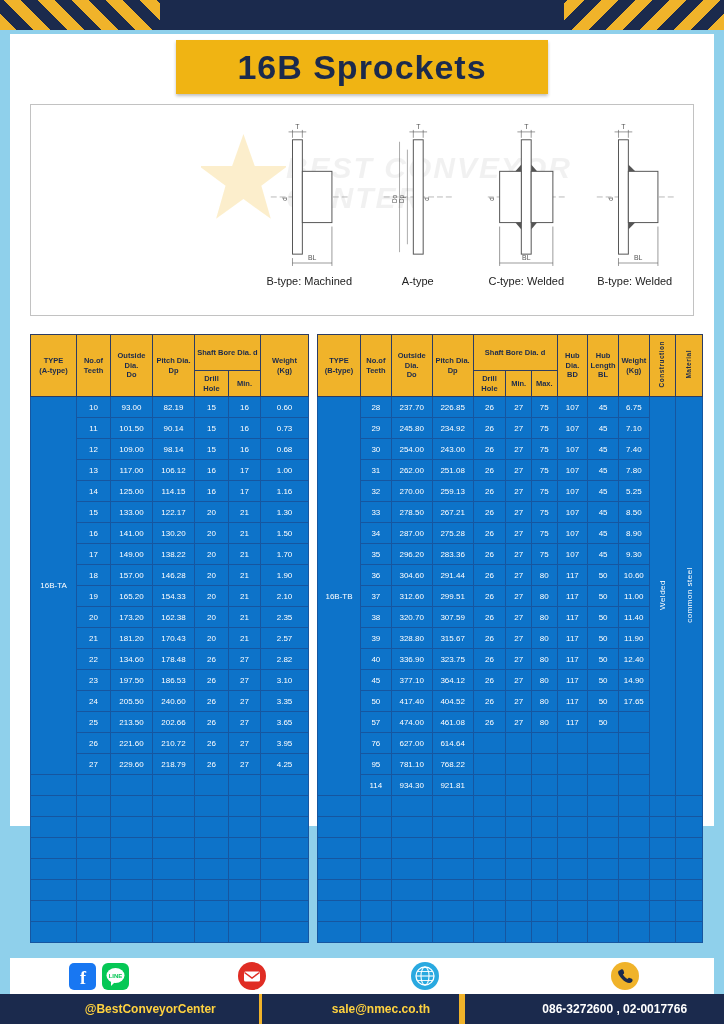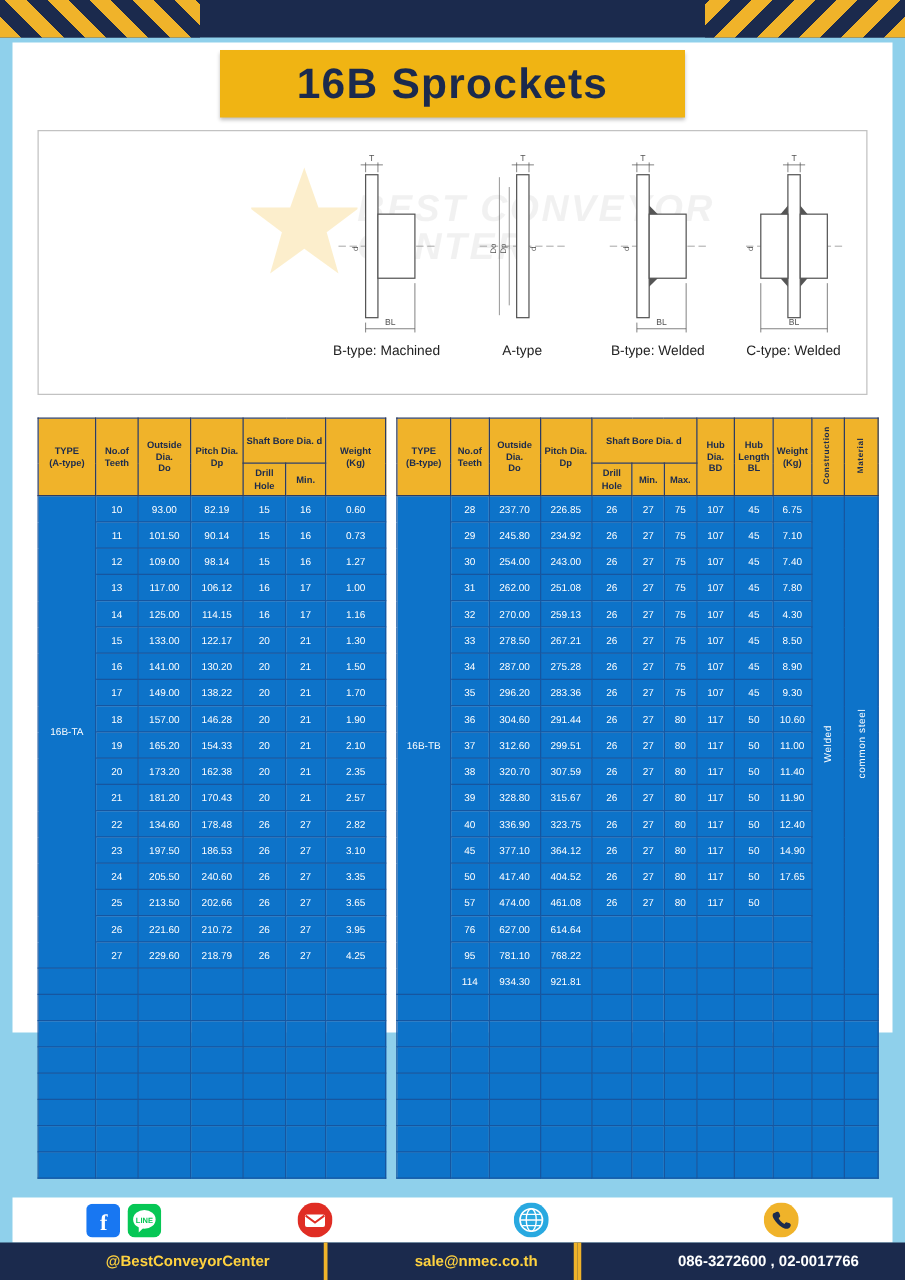--- a/index.html
+++ b/index.html
@@ -124,40 +124,20 @@
           <line x1="58" y1="18" x2="58" y2="10" stroke="#555" stroke-width="0.6"></line>
           <line x1="44" y1="12" x2="62" y2="12" stroke="#555" stroke-width="0.6"></line>
           <text x="53" y="9" font-size="7" fill="#555" text-anchor="middle">T</text>
           <line x1="34" y1="22" x2="34" y2="134" stroke="#555" stroke-width="0.5"></line>
           <line x1="42" y1="30" x2="42" y2="126" stroke="#555" stroke-width="0.5"></line>
           <text x="31" y="80" font-size="6.5" fill="#555" text-anchor="middle" transform="rotate(-90 31 80)">Do</text>
           <text x="39" y="80" font-size="6.5" fill="#555" text-anchor="middle" transform="rotate(-90 39 80)">Dp</text>
           <text x="64" y="80" font-size="6.5" fill="#555" text-anchor="middle" transform="rotate(-90 64 80)">d</text>
         </svg>
         <div class="fig-label">A-type</div>
-      </div>
-
-      <div class="fig">
-        <svg viewBox="0 0 106 150">
-          <line x1="14" y1="78" x2="92" y2="78" stroke="#999" stroke-width="0.7" stroke-dasharray="6 3"></line>
-          <rect x="36" y="20" width="10" height="116" fill="#ffffff" stroke="#555" stroke-width="1"></rect>
-          <rect x="46" y="52" width="30" height="52" fill="#ffffff" stroke="#555" stroke-width="1"></rect>
-          <polygon points="46,52 53,52 46,45" fill="#555"></polygon>
-          <polygon points="46,104 53,104 46,111" fill="#555"></polygon>
-          <line x1="36" y1="18" x2="36" y2="10" stroke="#555" stroke-width="0.6"></line>
-          <line x1="46" y1="18" x2="46" y2="10" stroke="#555" stroke-width="0.6"></line>
-          <line x1="32" y1="12" x2="50" y2="12" stroke="#555" stroke-width="0.6"></line>
-          <text x="41" y="9" font-size="7" fill="#555" text-anchor="middle">T</text>
-          <text x="30" y="80" font-size="6.5" fill="#555" text-anchor="middle" transform="rotate(-90 30 80)">d</text>
-          <line x1="36" y1="140" x2="36" y2="148" stroke="#555" stroke-width="0.6"></line>
-          <line x1="76" y1="108" x2="76" y2="148" stroke="#555" stroke-width="0.6"></line>
-          <line x1="36" y1="145" x2="76" y2="145" stroke="#555" stroke-width="0.6"></line>
-          <text x="56" y="142" font-size="7" fill="#555" text-anchor="middle">BL</text>
-        </svg>
-        <div class="fig-label">B-type: Welded</div>
       </div>
 
       <div class="fig">
         <svg viewBox="0 0 106 150">
           <line x1="14" y1="78" x2="92" y2="78" stroke="#999" stroke-width="0.7" stroke-dasharray="6 3"></line>
           <rect x="48" y="20" width="10" height="116" fill="#ffffff" stroke="#555" stroke-width="1"></rect>
           <rect x="26" y="52" width="22" height="52" fill="#ffffff" stroke="#555" stroke-width="1"></rect>
           <rect x="58" y="52" width="22" height="52" fill="#ffffff" stroke="#555" stroke-width="1"></rect>
           <polygon points="48,52 42,52 48,45" fill="#555"></polygon>
           <polygon points="58,52 64,52 58,45" fill="#555"></polygon>
@@ -167,20 +147,40 @@
           <line x1="58" y1="18" x2="58" y2="10" stroke="#555" stroke-width="0.6"></line>
           <line x1="44" y1="12" x2="62" y2="12" stroke="#555" stroke-width="0.6"></line>
           <text x="53" y="9" font-size="7" fill="#555" text-anchor="middle">T</text>
           <text x="20" y="80" font-size="6.5" fill="#555" text-anchor="middle" transform="rotate(-90 20 80)">d</text>
           <line x1="26" y1="108" x2="26" y2="148" stroke="#555" stroke-width="0.6"></line>
           <line x1="80" y1="108" x2="80" y2="148" stroke="#555" stroke-width="0.6"></line>
           <line x1="26" y1="145" x2="80" y2="145" stroke="#555" stroke-width="0.6"></line>
           <text x="53" y="142" font-size="7" fill="#555" text-anchor="middle">BL</text>
         </svg>
         <div class="fig-label">C-type: Welded</div>
+      </div>
+
+      <div class="fig">
+        <svg viewBox="0 0 106 150">
+          <line x1="14" y1="78" x2="92" y2="78" stroke="#999" stroke-width="0.7" stroke-dasharray="6 3"></line>
+          <rect x="36" y="20" width="10" height="116" fill="#ffffff" stroke="#555" stroke-width="1"></rect>
+          <rect x="46" y="52" width="30" height="52" fill="#ffffff" stroke="#555" stroke-width="1"></rect>
+          <polygon points="46,52 53,52 46,45" fill="#555"></polygon>
+          <polygon points="46,104 53,104 46,111" fill="#555"></polygon>
+          <line x1="36" y1="18" x2="36" y2="10" stroke="#555" stroke-width="0.6"></line>
+          <line x1="46" y1="18" x2="46" y2="10" stroke="#555" stroke-width="0.6"></line>
+          <line x1="32" y1="12" x2="50" y2="12" stroke="#555" stroke-width="0.6"></line>
+          <text x="41" y="9" font-size="7" fill="#555" text-anchor="middle">T</text>
+          <text x="30" y="80" font-size="6.5" fill="#555" text-anchor="middle" transform="rotate(-90 30 80)">d</text>
+          <line x1="36" y1="140" x2="36" y2="148" stroke="#555" stroke-width="0.6"></line>
+          <line x1="76" y1="108" x2="76" y2="148" stroke="#555" stroke-width="0.6"></line>
+          <line x1="36" y1="145" x2="76" y2="145" stroke="#555" stroke-width="0.6"></line>
+          <text x="56" y="142" font-size="7" fill="#555" text-anchor="middle">BL</text>
+        </svg>
+        <div class="fig-label">B-type: Welded</div>
       </div>
 
     </div>
   </div>
 
   <div class="tables-row">
 
     <table class="dtable left-t">
       <colgroup>
         <col style="width:46px">
@@ -228,21 +228,21 @@
             <td>15</td>
             <td>16</td>
             <td>0.73</td>
           </tr>
           <tr>
             <td>12</td>
             <td>109.00</td>
             <td>98.14</td>
             <td>15</td>
             <td>16</td>
-            <td>1.27</td>
+            <td>0.68</td>
           </tr>
           <tr>
             <td>13</td>
             <td>117.00</td>
             <td>106.12</td>
             <td>16</td>
             <td>17</td>
             <td>1.00</td>
           </tr>
           <tr>
@@ -525,21 +525,21 @@
           </tr>
           <tr>
             <td>32</td>
             <td>270.00</td>
             <td>259.13</td>
             <td>26</td>
             <td>27</td>
             <td>75</td>
             <td>107</td>
             <td>45</td>
-            <td>4.30</td>
+            <td>5.25</td>
           </tr>
           <tr>
             <td>33</td>
             <td>278.50</td>
             <td>267.21</td>
             <td>26</td>
             <td>27</td>
             <td>75</td>
             <td>107</td>
             <td>45</td>

